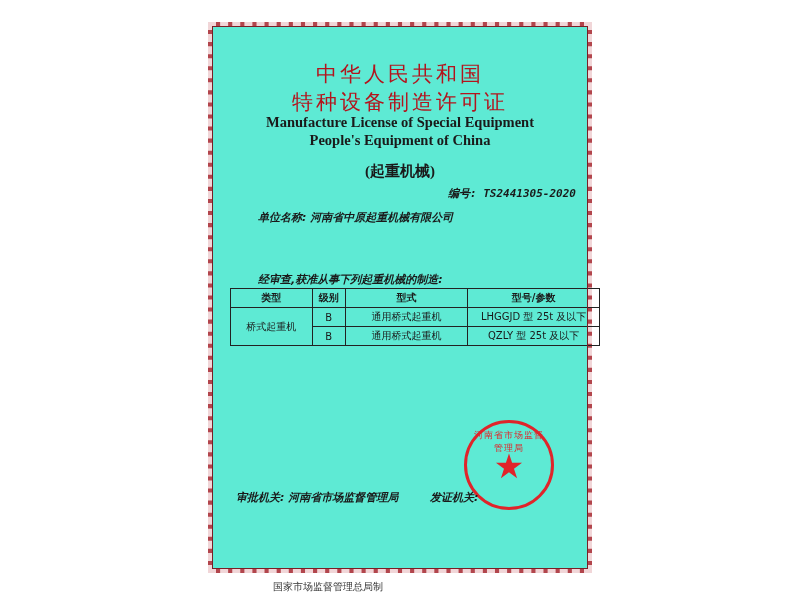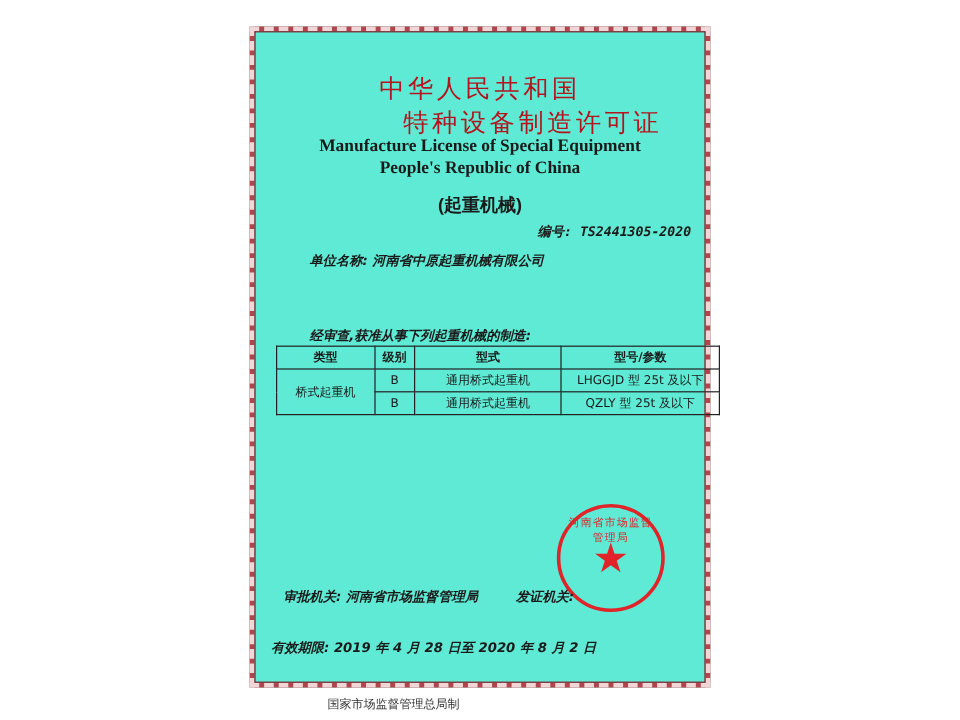--- a/index.html
+++ b/index.html
@@ -6,44 +6,44 @@
   body { width:800px; height:600px; background:#ffffff; position:relative; overflow:hidden;
          font-family:"DejaVu Serif", serif; color:#1a1a1a; }
   .frame { position:absolute; left:208px; top:22px; width:384px; height:551px; box-sizing:border-box;
            border:4px solid #b2454c; background:#5eead4; }
   .frame::before { content:""; position:absolute; inset:-4px; border:4px dashed #f1d6d8; pointer-events:none; }
   .frame::after { content:""; position:absolute; inset:0; border:1px solid #7a1f26; pointer-events:none; }
   .abs { position:absolute; white-space:nowrap; }
   .cn-title { left:0; width:376px; text-align:center; color:#b3141d; font-family:"DejaVu Sans", sans-serif;
               font-size:21px; letter-spacing:3px; }
   .en-title { left:0; width:376px; text-align:center; font-family:"Liberation Serif", serif; font-weight:bold; font-size:14.5px; }
-  .subtitle { left:0; width:376px; text-align:center; font-family:Liberation Sans, sans-serif; font-size:15px; font-weight:bold; }
+  .subtitle { left:0; width:376px; text-align:center; font-family:Liberation Serif, serif; font-size:15px; font-weight:bold; }
   .line { font-size:11px; font-weight:bold; font-family:"DejaVu Sans", sans-serif;font-style:italic; }
   .line .val { font-weight:bold; }
   table.lic { position:absolute; left:18px; top:262px; width:370px; border-collapse:collapse;
               font-size:10px; font-family:"DejaVu Sans", sans-serif; }
   table.lic td, table.lic th { border:1px solid #222; text-align:center; padding:0; height:18px; font-weight:normal; }
   table.lic th { border-bottom:1.5px solid #222; font-weight:bold; }
   .seal { position:absolute; left:252px; top:394px; width:90px; height:90px; border:3px solid #e0242a; border-radius:50%;
           box-sizing:border-box; color:#e0242a; }
   .seal .star { position:absolute; left:0; right:0; top:26px; text-align:center; font-size:34px; line-height:34px; }
   .seal .ring { position:absolute; left:4px; top:6px; width:76px; font-size:9px; text-align:center; letter-spacing:1px;
                 font-family:"DejaVu Sans", sans-serif; }
   .footer { position:absolute; left:0; width:656px; top:580px; text-align:center; font-size:10px; color:#333;
             font-family:"DejaVu Sans", sans-serif; }
   .bold-sans { font-family:"DejaVu Sans", sans-serif; font-weight:bold; }
 </style>
 </head>
 <body>
 
 <div class="frame">
   <div class="abs cn-title" style="top:34px;">中华人民共和国</div>
-  <div class="abs cn-title" style="top:62px;padding-left:44px;">特种设备制造许可证</div>
+  <div class="abs cn-title" style="top:62px;">特种设备制造许可证</div>
   <div class="abs en-title" style="top:88px;">Manufacture License of Special Equipment</div>
-  <div class="abs en-title" style="top:106px;">People's Republic of China</div>
+  <div class="abs en-title" style="top:106px;">People's Equipment of China</div>
 
   <div class="abs subtitle" style="top:136px;">(起重机械)</div>
 
   <div class="abs line" style="top:160px; left:236px; font-family:'DejaVu Sans Mono', monospace;">
     <span>编号:</span>
     <span>TS2441305-2020</span>
   </div>
 
   <div class="abs line" style="top:184px; left:46px;">
     <span>单位名称:</span>
@@ -85,19 +85,15 @@
     <div class="star">★</div>
   </div>
 
   <div class="abs line" style="top:464px; left:24px;">
     <span>审批机关:</span>
     <span>河南省市场监督管理局</span>
   </div>
   <div class="abs line" style="top:464px; left:218px;">发证机关:</div>
 
 
-  <div class="abs line" style="top:506px; left:14px;">
-    <span>有效期限:</span>
-    <span>2019 年 4 月 28 日至 2020 年 8 月 2 日</span>
-  </div>
 </div>
 
 <div class="footer">国家市场监督管理总局制</div>
 
 </body></html>

